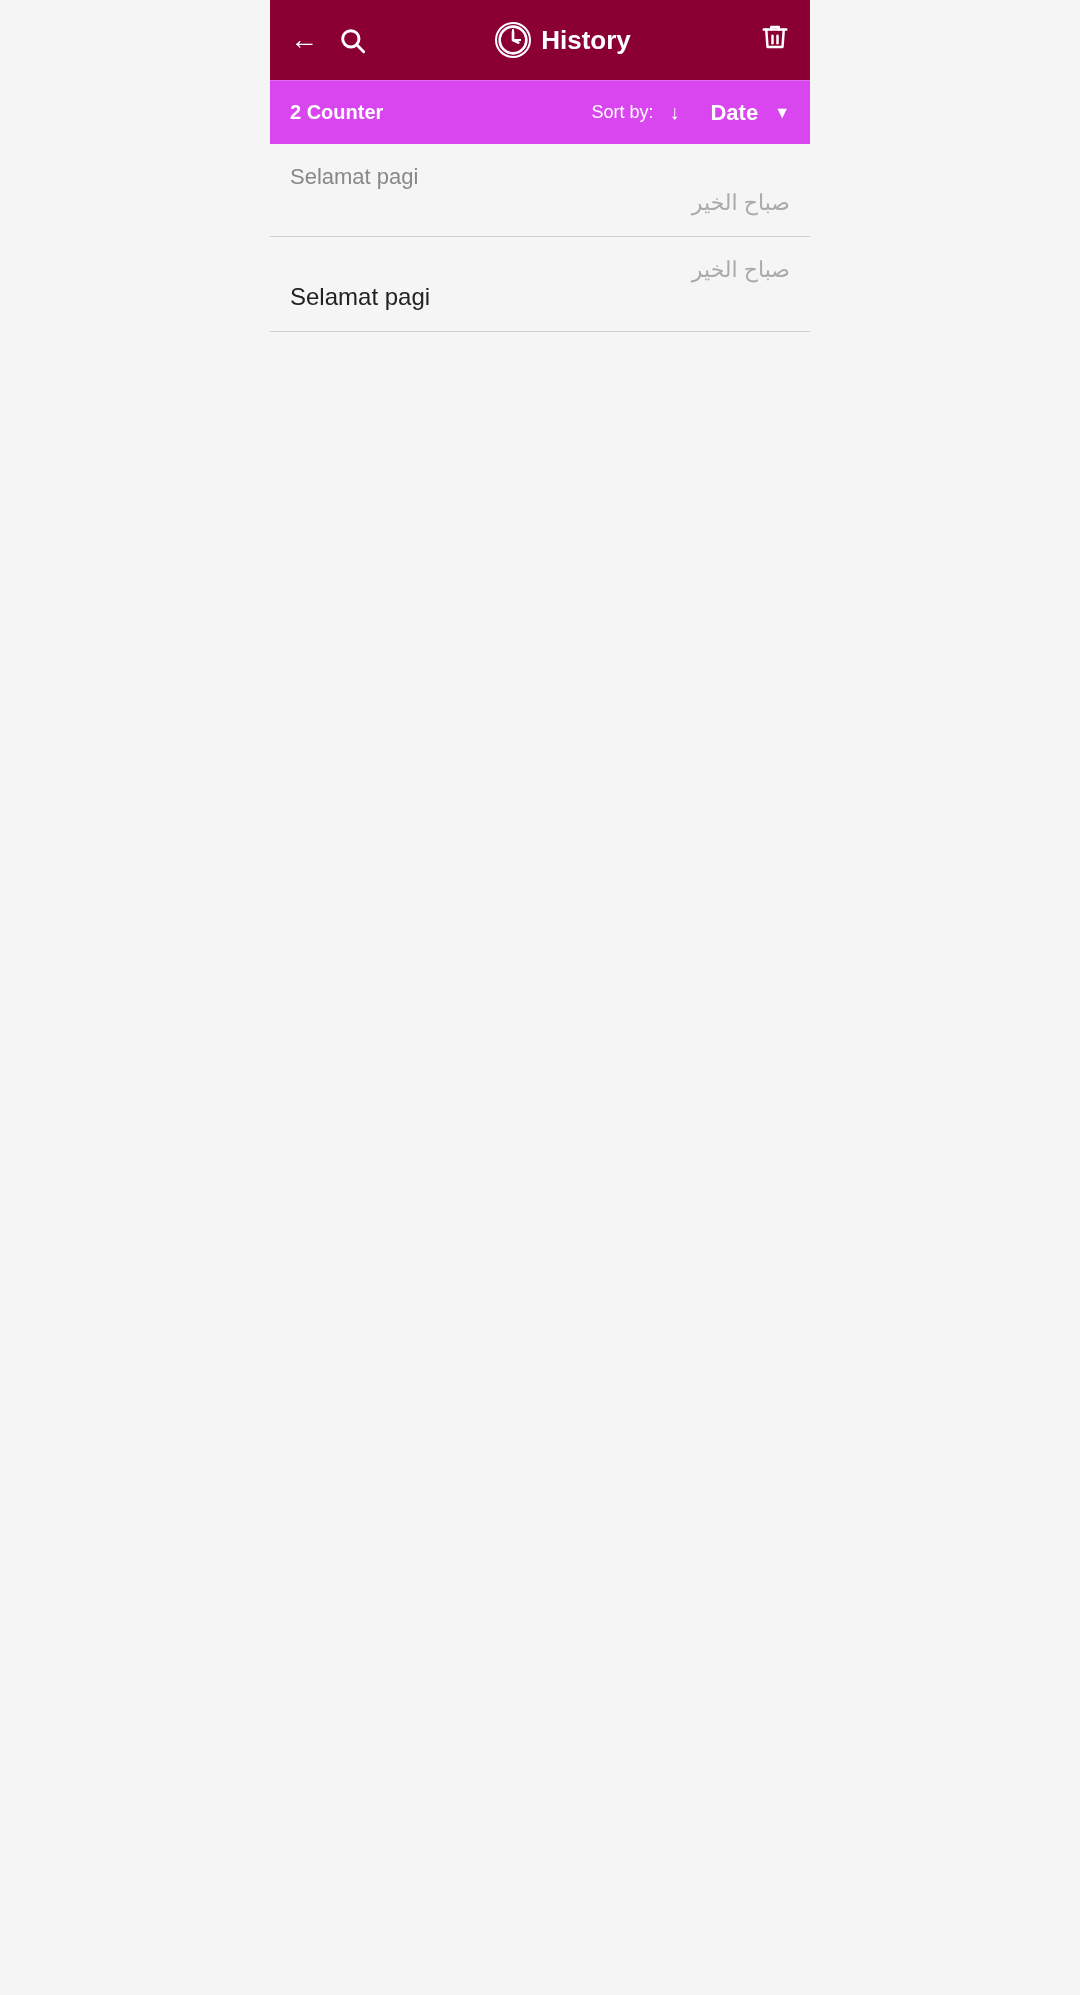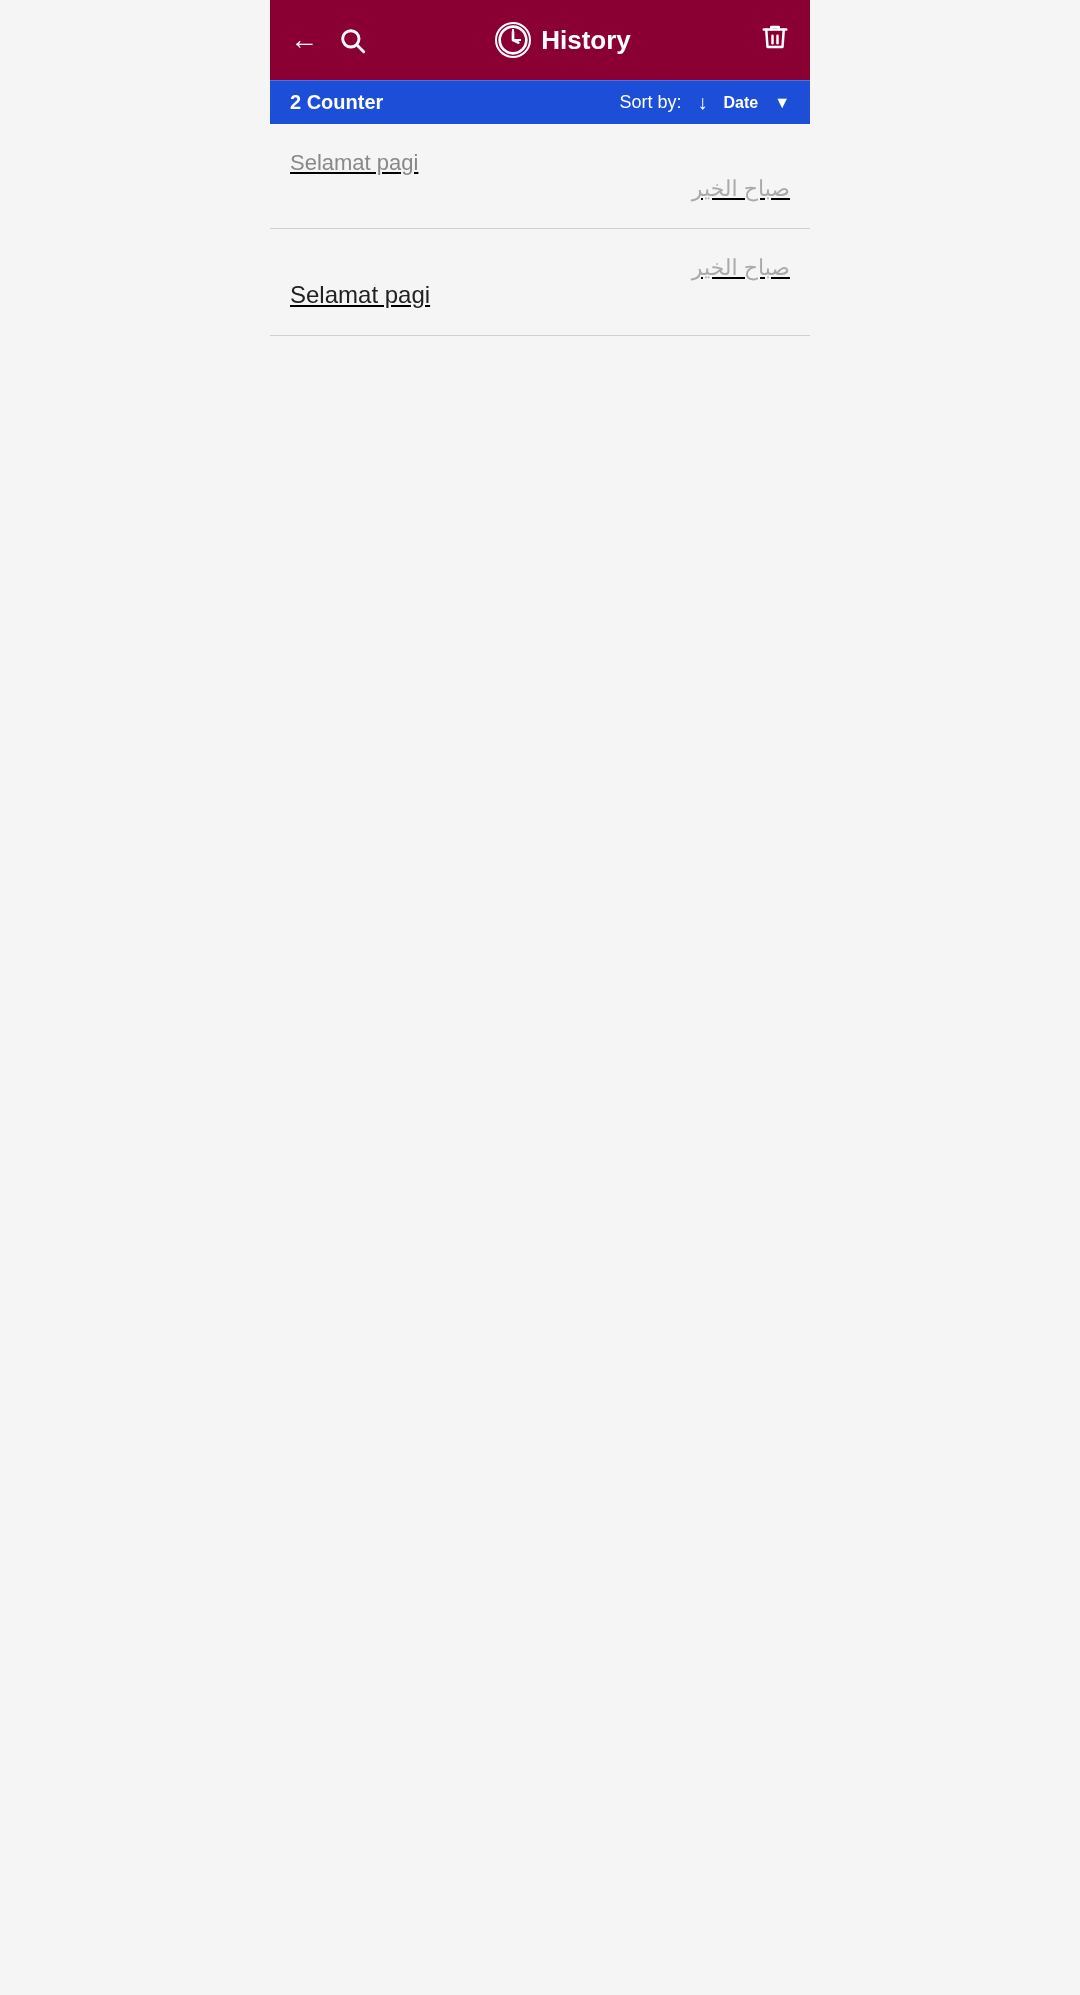--- a/index.html
+++ b/index.html
@@ -89,27 +89,27 @@
       transform: translateY(-50%);
     }
 
     .trash-icon {
       color: white;
       font-size: 26px;
       cursor: pointer;
     }
 
     .subheader {
-      background-color: #1d4ed8;
+      background-color: #d946ef;
       display: flex;
       align-items: center;
       justify-content: space-between;
       padding: 14px 20px;
       border-top: 1px solid rgba(255,255,255,0.2);
-      height: 44px;
+      height: 64px;
     }
 
     .counter-label {
       color: white;
       font-size: 20px;
       font-weight: bold;
     }
 
     .sort-section {
       display: flex;
@@ -122,40 +122,40 @@
       font-size: 18px;
     }
 
     .sort-arrow {
       color: white;
       font-size: 20px;
     }
 
     .sort-value {
       color: white;
-      font-size: 16px;
+      font-size: 22px;
       font-weight: bold;
+      margin-left: 15px;
     }
 
     .dropdown-arrow {
       color: white;
       font-size: 16px;
     }
 
     .content {
       background-color: #f5f5f5;
       padding: 0;
     }
 
     .list-item {
       background-color: #f5f5f5;
-      padding: 26px 20px;
+      padding: 20px 20px;
       border-bottom: 1px solid #d0d0d0;
       cursor: pointer;
-      text-decoration: underline;
     }
 
     .list-item .translation {
       color: #aaa;
       font-size: 22px;
       direction: rtl;
     }
 
     .list-item .original {
       color: #888;

